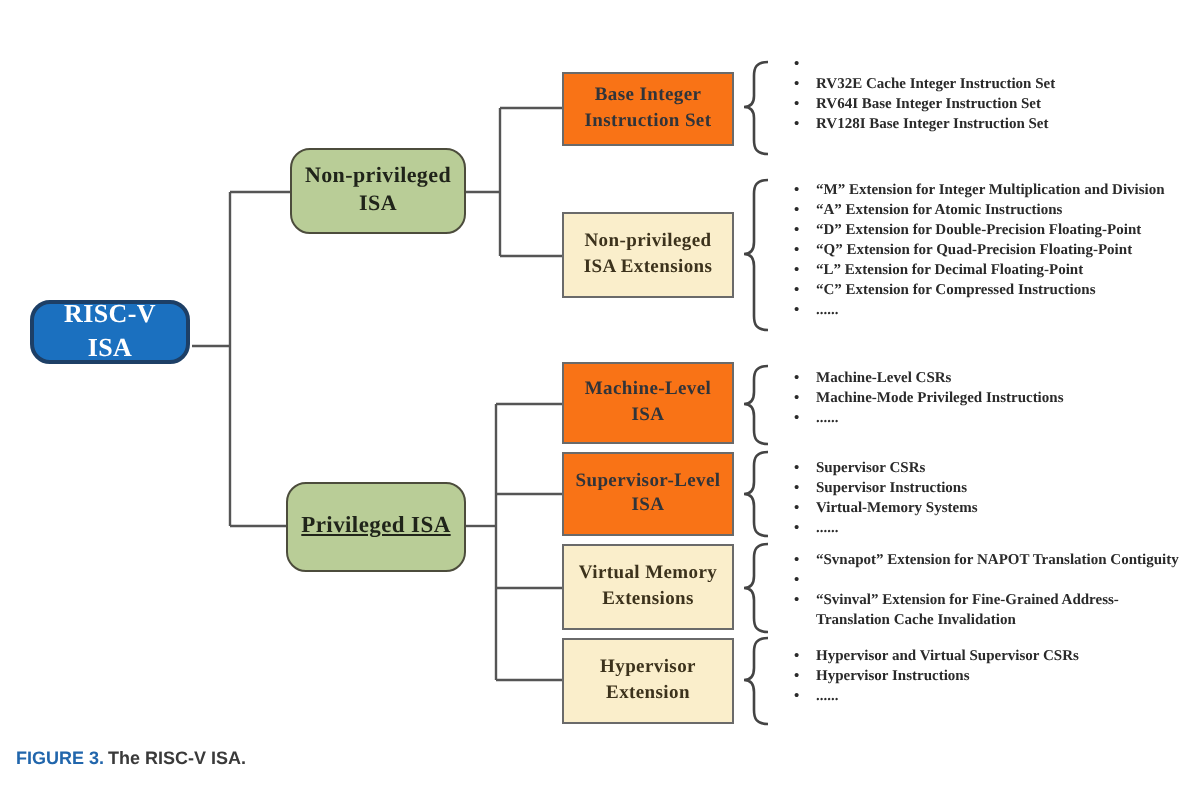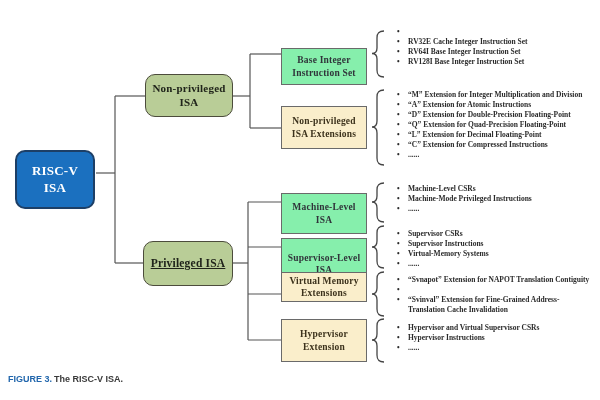--- a/index.html
+++ b/index.html
@@ -7,40 +7,40 @@
     position:relative;width:600px;height:400px;background:#ffffff;
     font-family:"Liberation Serif", serif;overflow:hidden;
   }
   svg.layer{position:absolute;left:0;top:0;width:600px;height:400px;}
   .box{
     position:absolute;display:flex;flex-direction:column;justify-content:center;
     align-items:center;text-align:center;font-weight:bold;box-sizing:border-box;
     letter-spacing:.2px;
   }
   .root{
-    left:15px;top:150px;width:80px;height:59px;border-radius:10px;
+    left:15px;top:150px;width:80px;height:32px;border-radius:10px;
     background:#1b70bf;border:2.5px solid #1d3f66;color:#ffffff;
     font-size:13px;line-height:1.3;
   }
   .branch{
     border-radius:10px;background:#b9cd97;border:1.5px solid #4c4c3c;
     color:#20241a;font-size:11px;line-height:1.25;
   }
   .branch.np{left:145px;top:74px;width:88px;height:43px;}
   .branch.pr{left:143px;top:241px;width:90px;height:45px;font-size:11.5px;text-decoration:underline;}
   .leaf{
     left:281px;width:86px;border:1.5px solid #6a6a6a;font-size:9.5px;line-height:1.3;
   }
-  .leaf.gray{background:#86efac;color:#30343a;margin-top:12px;}
+  .leaf.gray{background:#f97316;color:#30343a;}
   .leaf.tan{background:#faeecb;color:#3c321c;}
   .lf-base{top:36px;height:37px;}
   .lf-npe{top:106px;height:43px;}
   .lf-mac{top:181px;height:41px;}
-  .lf-sup{top:226px;height:52px;}
-  .lf-vme{top:272px;height:30px;}
+  .lf-sup{top:226px;height:42px;}
+  .lf-vme{top:272px;height:43px;}
   .lf-hyp{top:319px;height:43px;}
   .list{
     position:absolute;left:397px;width:198px;color:#2a2a2a;font-weight:bold;
     font-size:7.5px;line-height:10px;
   }
   .li{display:flex;}
   .li .bullet{width:11px;flex:0 0 11px;text-align:left;}
   .li .txt{white-space:nowrap;}
   .li.wrap .txt{white-space:normal;width:178px;}
   .ls-base{top:27px;}

